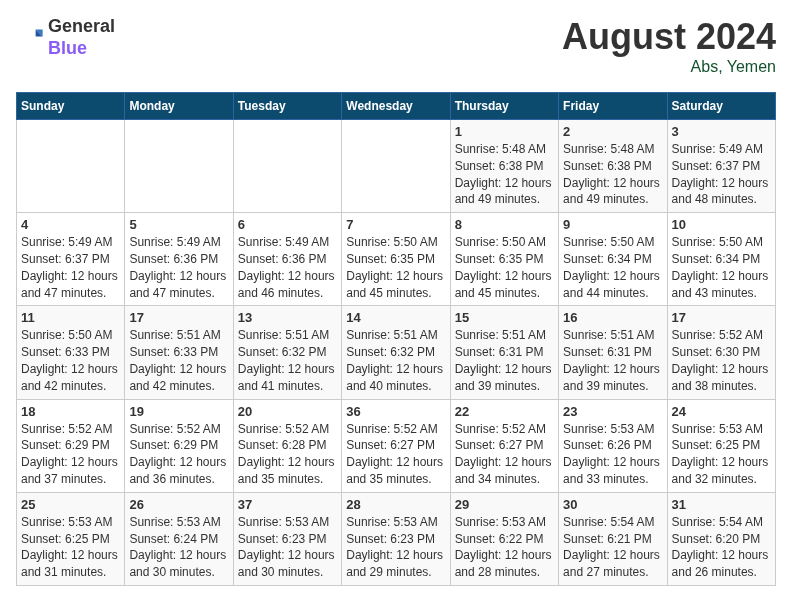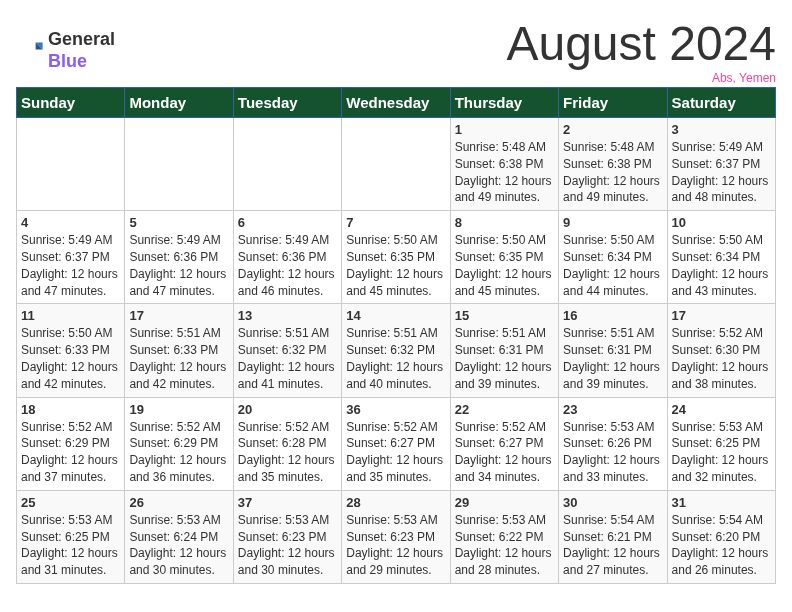--- a/index.html
+++ b/index.html
@@ -6,22 +6,22 @@
     body {
       font-family: Arial, sans-serif;
       background: #fff;
       width: 792px;
       min-height: 612px;
       padding: 16px;
     }
     .header {
       display: flex;
       justify-content: space-between;
-      align-items: center;
-      margin-bottom: 2px;
+      align-items: flex-start;
+      margin-bottom: 16px;
       gap: 8px;
     }
     .logo {
       display: flex;
       align-items: center;
       gap: 4px;
     }
     .logo-text {
       font-size: 18px;
       font-weight: bold;
@@ -30,39 +30,39 @@
     .logo-general { color: #333; }
     .logo-blue { color: #8b5cf6; }
     .logo-icon {
       width: 28px;
       height: 28px;
     }
     .title-block {
       text-align: right;
     }
     .month-year {
-      font-size: 48px;
+      font-size: 36px;
       color: #333;
-      font-weight: normal;
+      font-weight: bold;
     }
     .location {
-      font-size: 12px;
-      color: #ec4899;
+      font-size: 16px;
+      color: #14532d;
     }
     table {
       width: 100%;
       border-collapse: collapse;
       font-size: 11px;
     }
     thead tr th {
-      background: #14532d;
+      background: #0c4a6e;
       color: #fff;
       padding: 6px 4px;
       text-align: left;
-      font-size: 15px;
+      font-size: 12px;
       border: 1px solid #2e62a0;
     }
     tbody tr td {
       border: 1px solid #ccc;
       padding: 4px;
       vertical-align: top;
       width: 108px;
       min-height: 80px;
       background: #fff;
     }

